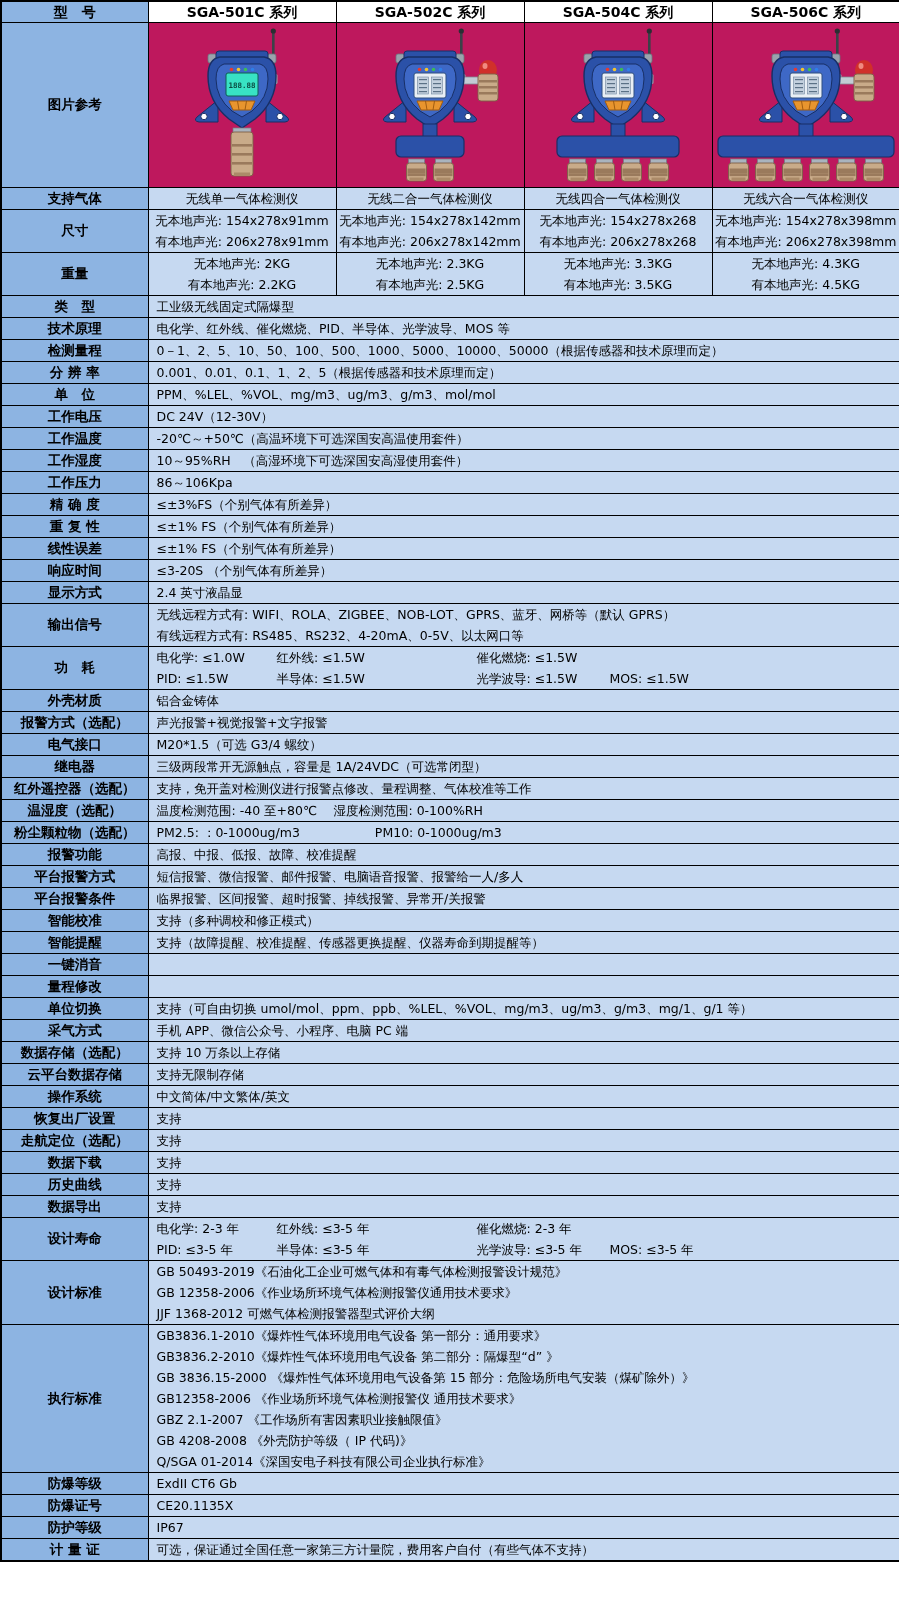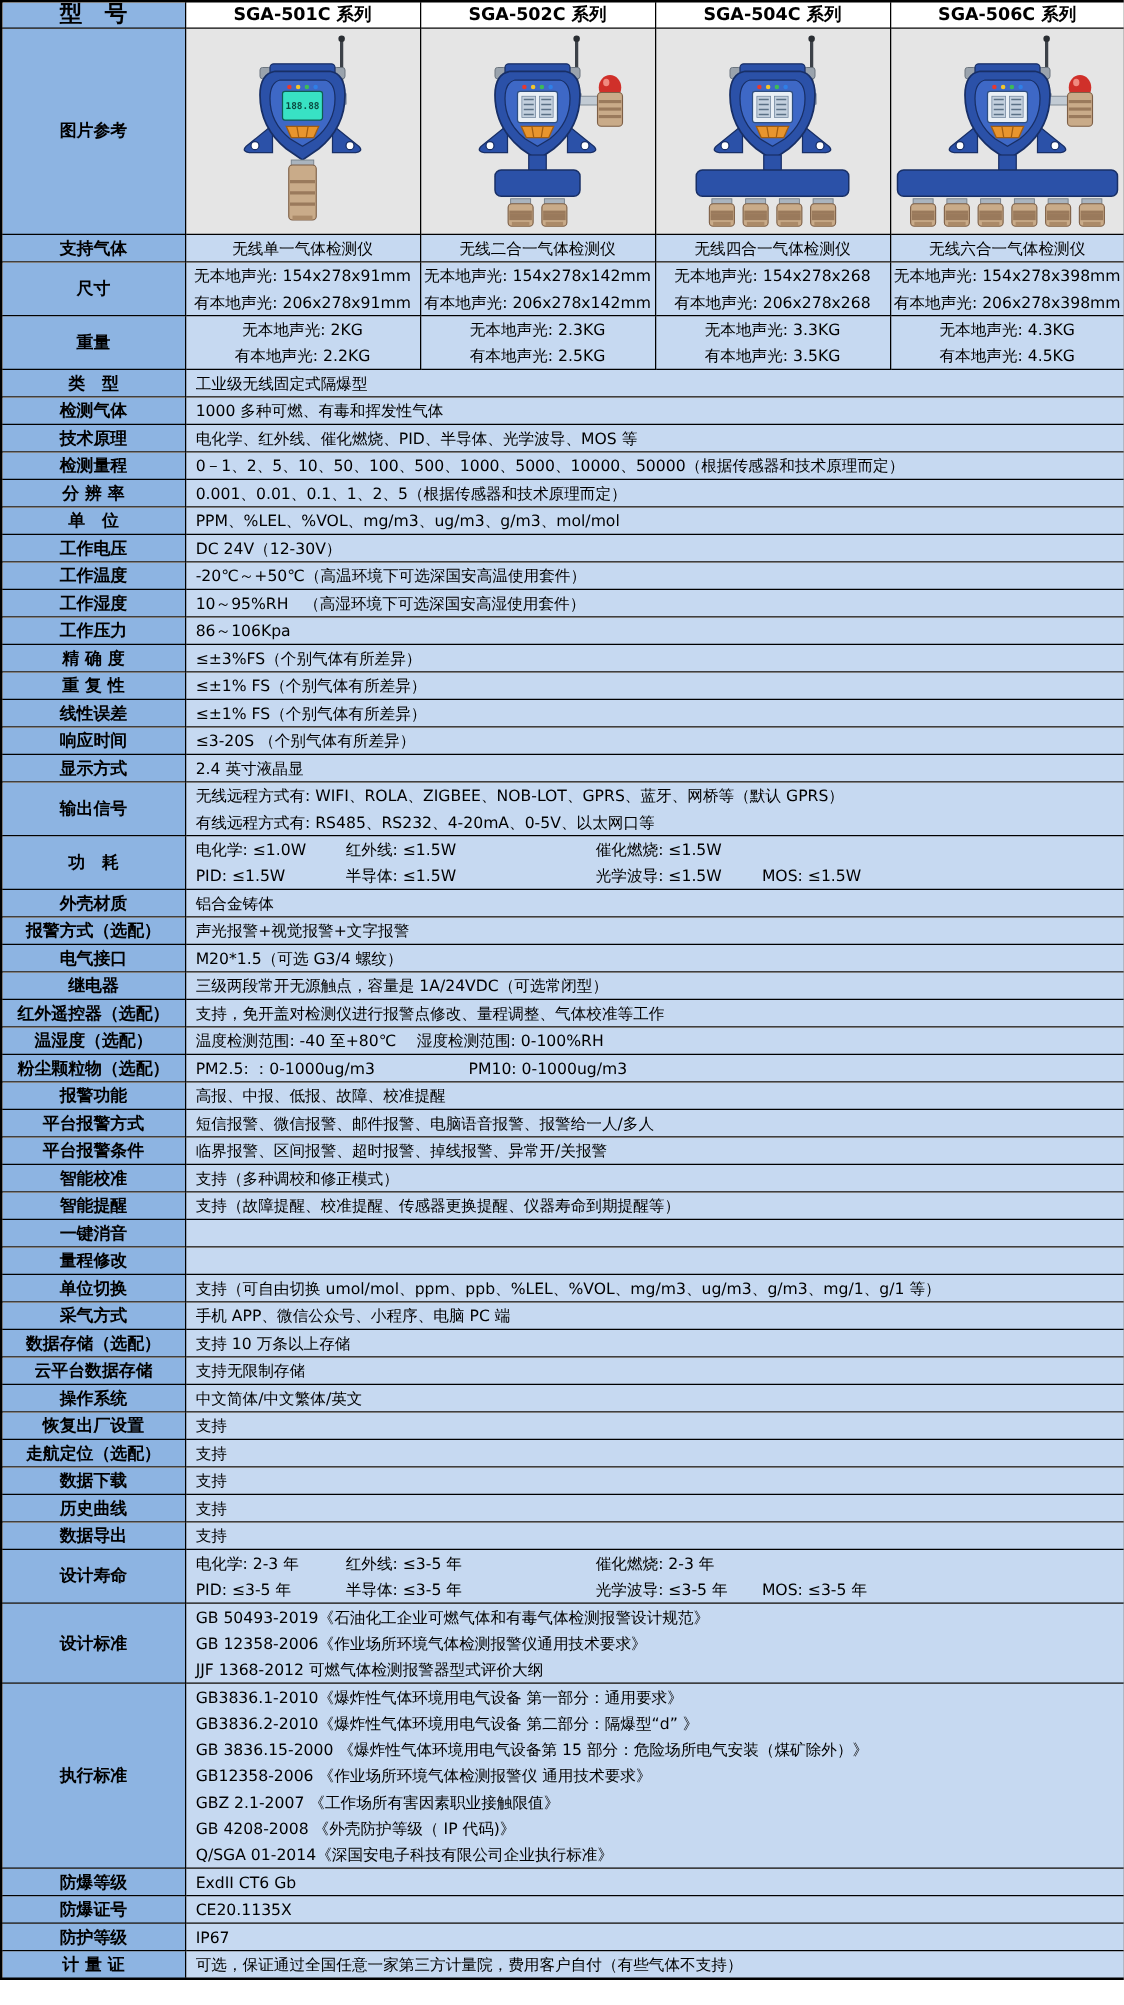--- a/index.html
+++ b/index.html
@@ -3,25 +3,25 @@
 <meta charset="utf-8">
 <style>
   html,body{margin:0;padding:0;background:#fff;}
   .wrap{width:899px;}
   table{border-collapse:collapse;width:899px;table-layout:fixed;
         font-family:"DejaVu Sans","Liberation Sans",sans-serif;}
   td{border:1px solid #000;padding:0;vertical-align:middle;overflow:hidden;color:#000;}
   table{border:2px solid #000;}
   .label-cell{background:#8db4e2;font-weight:bold;font-size:13.5px;text-align:center;}
   .model-cell{background:#ffffff;font-weight:bold;font-size:14px;text-align:center;height:20px;line-height:20px;}
-  .head-label{height:20px;line-height:20px;font-size:18px;}
+  .head-label{height:20px;line-height:20px;font-size:14px;}
   .value-cell{background:#c6d9f1;font-size:12.5px;text-align:left;padding:0 0 0 8px;}
   .value-cell.center{text-align:center;padding:0 2px;}
   .line{height:21px;line-height:21px;white-space:nowrap;}
-  .img-cell{background:#e5e5e5;height:162px;text-align:center;vertical-align:middle;padding:1px 0;}
+  .img-cell{background:#be185d;height:162px;text-align:center;vertical-align:middle;padding:1px 0;}
   .seg{display:inline-block;vertical-align:top;}
   .line .seg:nth-child(1){min-width:120px;}
   .line .seg:nth-child(2){min-width:200px;}
   .line .seg:nth-child(3){min-width:133px;}
 </style>
 </head>
 <body>
 
 <div class="wrap">
   <table>
@@ -313,26 +313,20 @@
             <div class="line">有本地声光: 4.5KG</div>
           </td>
         </tr>
         <tr>
           <td class="label-cell">类　型</td>
           <td class="value-cell" colspan="4">
             <div class="line"><span class="seg" style="min-width: 0px;">工业级无线固定式隔爆型</span></div>
           </td>
         </tr>
         <tr>
-          <td class="label-cell">检测气体</td>
-          <td class="value-cell" colspan="4">
-            <div class="line"><span class="seg" style="min-width: 0px;">1000 多种可燃、有毒和挥发性气体</span></div>
-          </td>
-        </tr>
-        <tr>
           <td class="label-cell">技术原理</td>
           <td class="value-cell" colspan="4">
             <div class="line"><span class="seg" style="min-width: 0px;">电化学、红外线、催化燃烧、PID、半导体、光学波导、MOS 等</span></div>
           </td>
         </tr>
         <tr>
           <td class="label-cell">检测量程</td>
           <td class="value-cell" colspan="4">
             <div class="line"><span class="seg" style="min-width: 0px;">0－1、2、5、10、50、100、500、1000、5000、10000、50000（根据传感器和技术原理而定）</span></div>
           </td>

